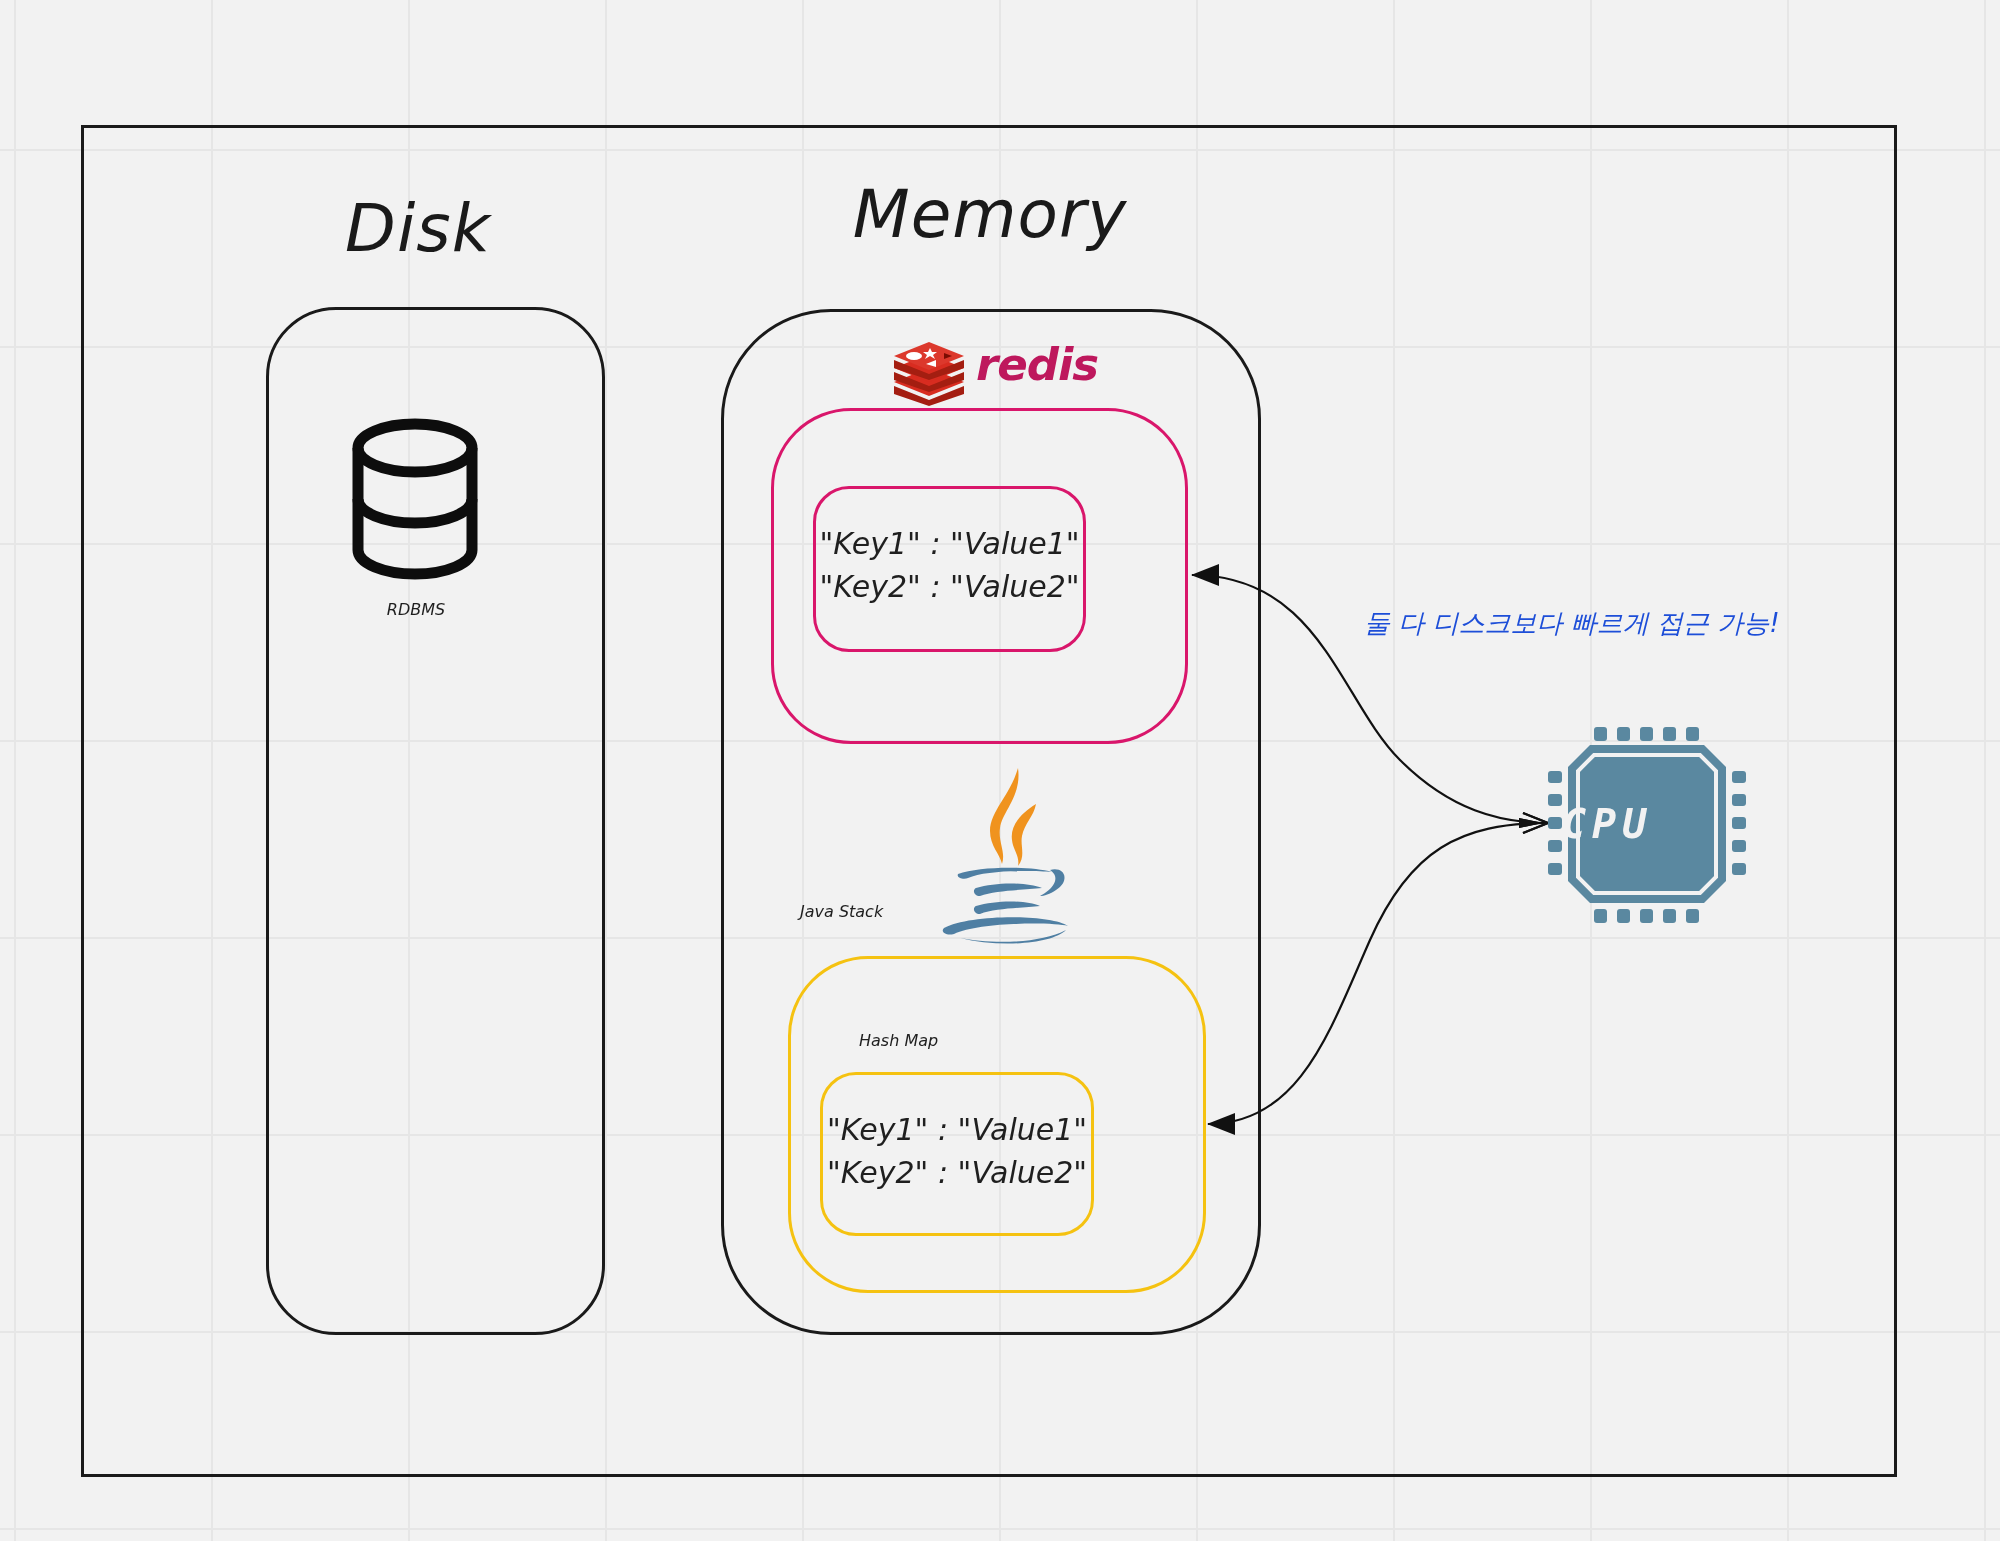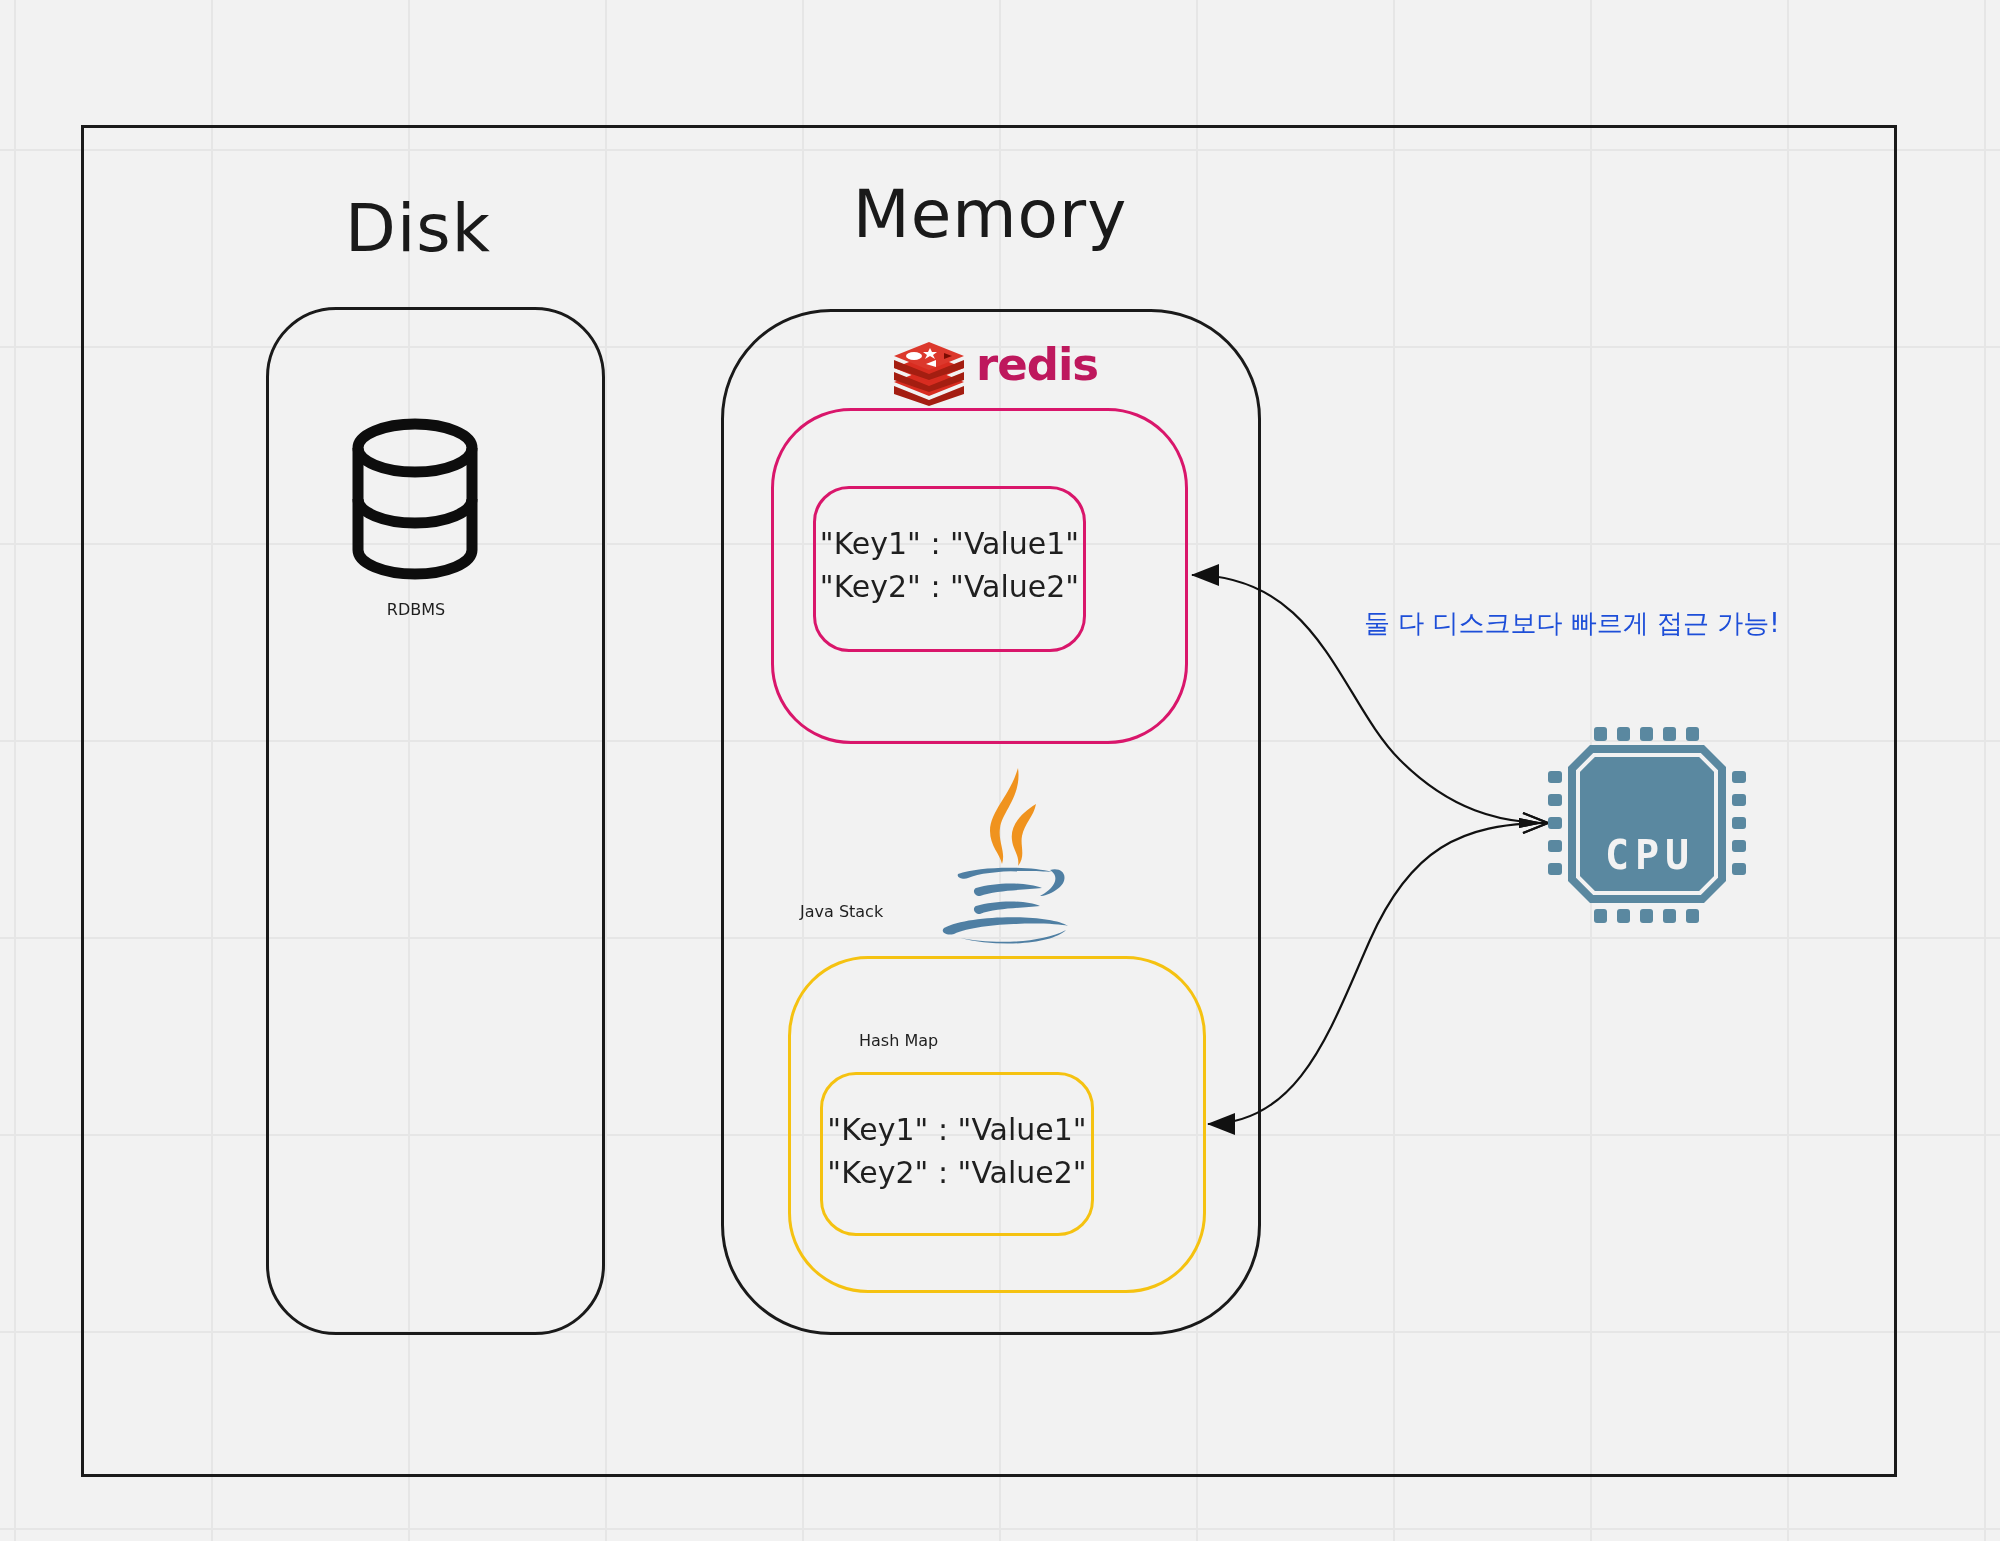--- a/index.html
+++ b/index.html
@@ -7,21 +7,21 @@
     width: 2000px; height: 1541px; position: relative; overflow: hidden;
     background-color: #f2f2f2;
     background-image:
       linear-gradient(to right, #e6e6e6 2px, transparent 2px),
       linear-gradient(to bottom, #e6e6e6 2px, transparent 2px);
     background-size: 197px 197px;
     background-position: 14px 149px;
     font-family: "DejaVu Sans", sans-serif;
     color: #1a1a1a;
   }
-  .abs { position: absolute; }
+  .abs { position: absolute; font-style: italic; }
   .frame { left: 81px; top: 125px; width: 1816px; height: 1352px; border: 3px solid #1a1a1a; box-sizing: border-box; }
   .title { font-size: 66px; font-weight: 400; letter-spacing: 1px; text-align: center; white-space: nowrap; }
   .box { box-sizing: border-box; }
   .disk-box { left: 266px; top: 307px; width: 339px; height: 1028px; border: 3px solid #1a1a1a; border-radius: 70px; }
   .mem-box { left: 721px; top: 309px; width: 540px; height: 1026px; border: 3px solid #1a1a1a; border-radius: 110px; }
   .pink-outer { left: 771px; top: 408px; width: 417px; height: 336px; border: 3px solid #d9166b; border-radius: 80px; }
   .pink-inner { left: 813px; top: 486px; width: 273px; height: 166px; border: 3px solid #d9166b; border-radius: 36px; }
   .yellow-outer { left: 788px; top: 956px; width: 418px; height: 337px; border: 3px solid #f5c211; border-radius: 80px; }
   .yellow-inner { left: 820px; top: 1072px; width: 274px; height: 164px; border: 3px solid #f5c211; border-radius: 36px; }
   .kv { font-size: 30px; line-height: 43px; text-align: center; white-space: nowrap; color: #1f1f1f; }
@@ -126,13 +126,13 @@
     <rect x="2" y="138" width="14" height="12" rx="3"></rect>
     <rect x="186" y="46" width="14" height="12" rx="3"></rect>
     <rect x="186" y="69" width="14" height="12" rx="3"></rect>
     <rect x="186" y="92" width="14" height="12" rx="3"></rect>
     <rect x="186" y="115" width="14" height="12" rx="3"></rect>
     <rect x="186" y="138" width="14" height="12" rx="3"></rect>
     <polygon points="44,20 158,20 180,42 180,156 158,178 44,178 22,156 22,42"></polygon>
   </g>
   <polygon points="48,30 154,30 170,46 170,152 154,168 48,168 32,152 32,46" fill="none" stroke="#f2f2f2" stroke-width="4"></polygon>
 </svg>
-<div class="abs cpu-text" style="left:1562px; top:832px; width:176px; text-align:center;">CPU</div>
+<div class="abs cpu-text" style="left:1562px; top:801px; width:176px; ">CPU</div>
 
 </body></html>

